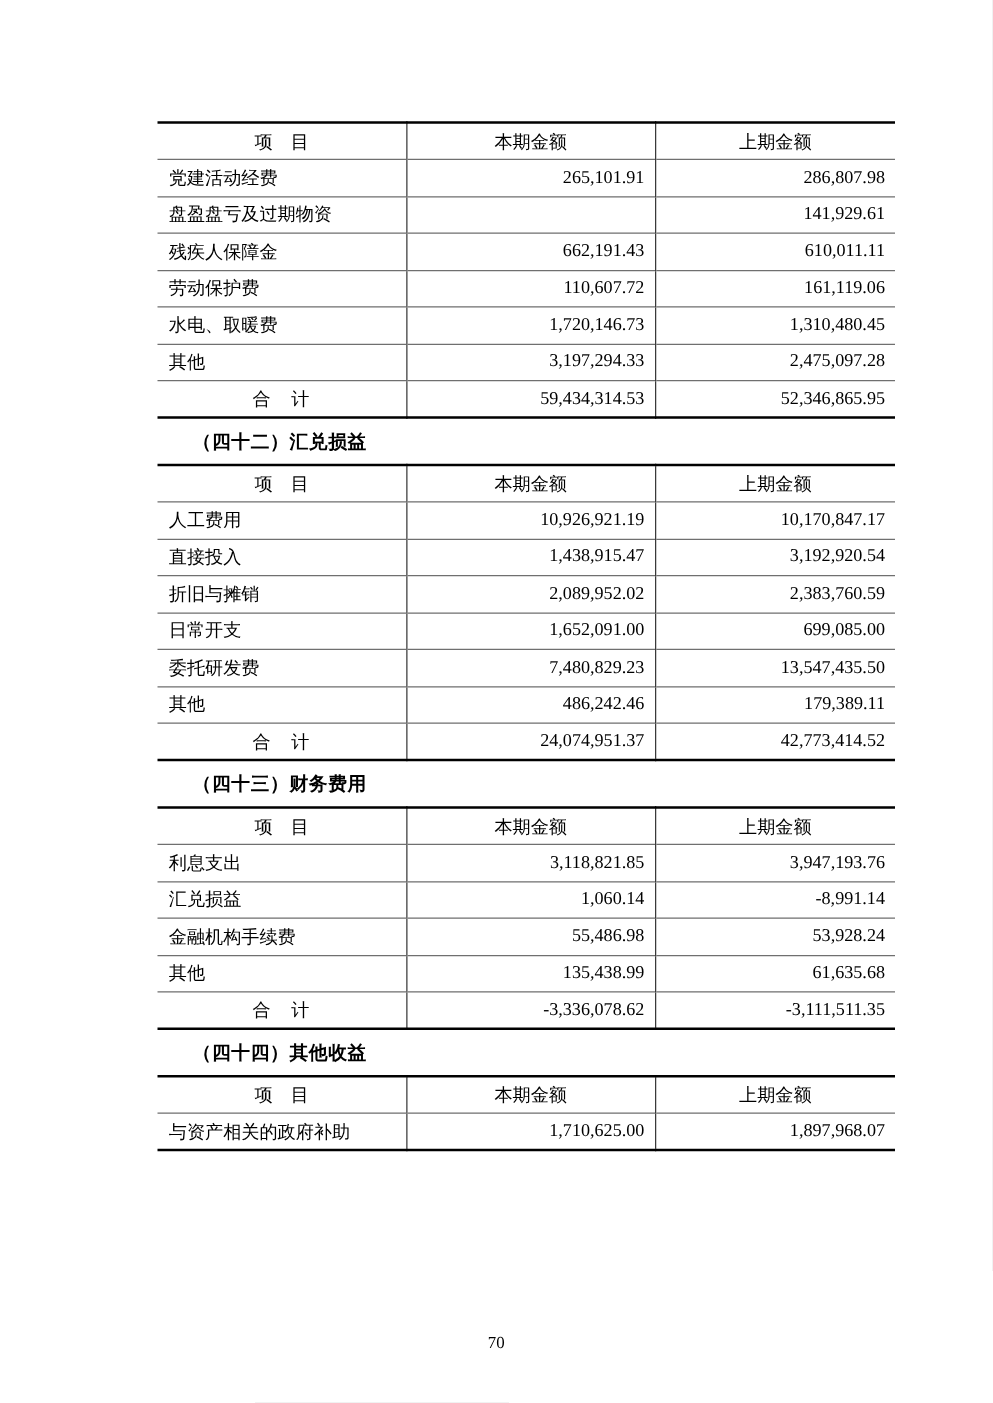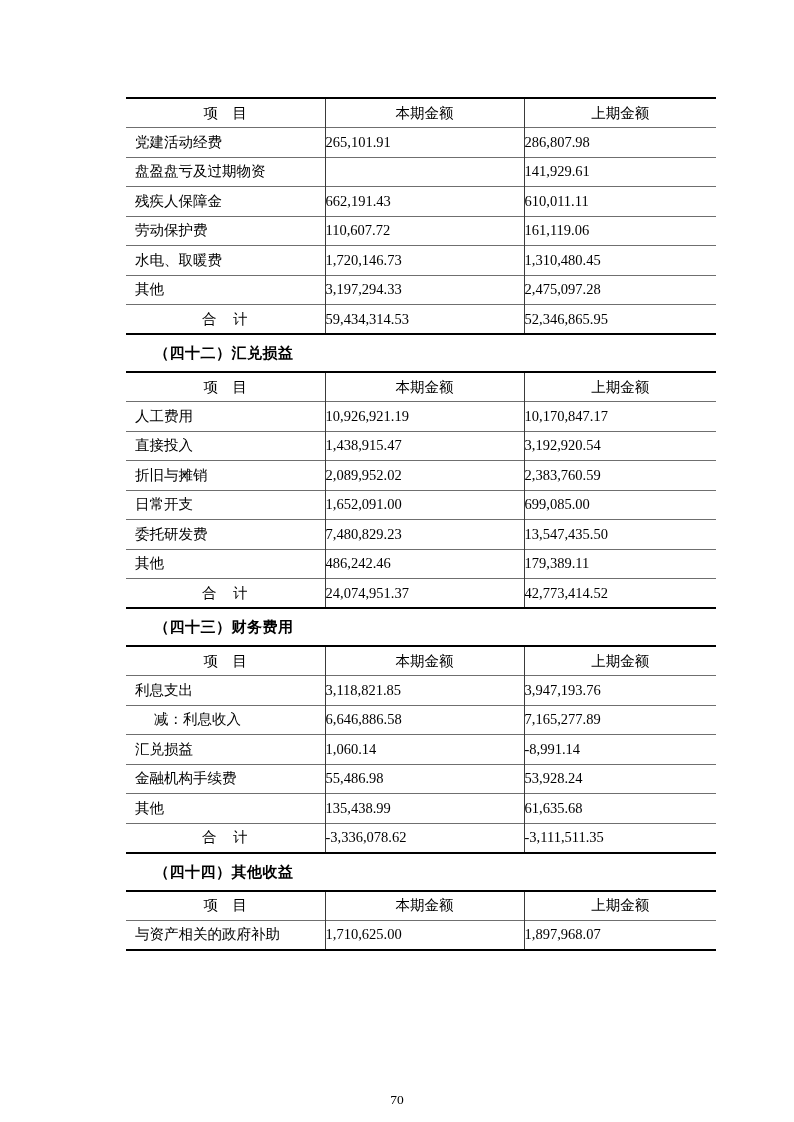--- a/index.html
+++ b/index.html
@@ -43,26 +43,26 @@
     overflow: hidden;
     white-space: nowrap;
   }
   table.fin-table th { text-align: center; }
   table.fin-table th:nth-child(1),
   table.fin-table td:nth-child(1) { border-right: 1px solid #3a3a3a; }
   table.fin-table th:nth-child(2),
   table.fin-table td:nth-child(2) { border-right: 1px solid #3a3a3a; }
   table.fin-table tbody tr td { border-top: 1px solid #6f6f6f; }
   td.label-cell { text-align: left; padding-left: 9px; }
-  td.num-cell { padding-right: 8px; }
+  td.num-cell { text-align: right; padding-right: 8px; }
   tr.total-row td.label-cell { text-align: center; padding-left: 0; letter-spacing: 1px; }
   tr.indent-row td.label-cell { padding-left: 28px; }
   .page-number {
     position: absolute;
-    top: 1092px;
+    top: 1066px;
     left: 0;
     width: 100%;
     text-align: center;
     font-size: 13.5px;
   }
 </style>
 </head>
 <body>
 
 <div class="page">
@@ -205,25 +205,20 @@
           <th>上期金额</th>
         </tr>
       </thead>
       <tbody>
   <tr>
     <td class="label-cell">利息支出</td>
     <td class="num-cell">3,118,821.85</td>
     <td class="num-cell">3,947,193.76</td>
   </tr>
 
-  <tr class="indent-row">
-    <td class="label-cell">减：利息收入</td>
-    <td class="num-cell">6,646,886.58</td>
-    <td class="num-cell">7,165,277.89</td>
-  </tr>
 
   <tr>
     <td class="label-cell">汇兑损益</td>
     <td class="num-cell">1,060.14</td>
     <td class="num-cell">-8,991.14</td>
   </tr>
 
   <tr>
     <td class="label-cell">金融机构手续费</td>
     <td class="num-cell">55,486.98</td>

